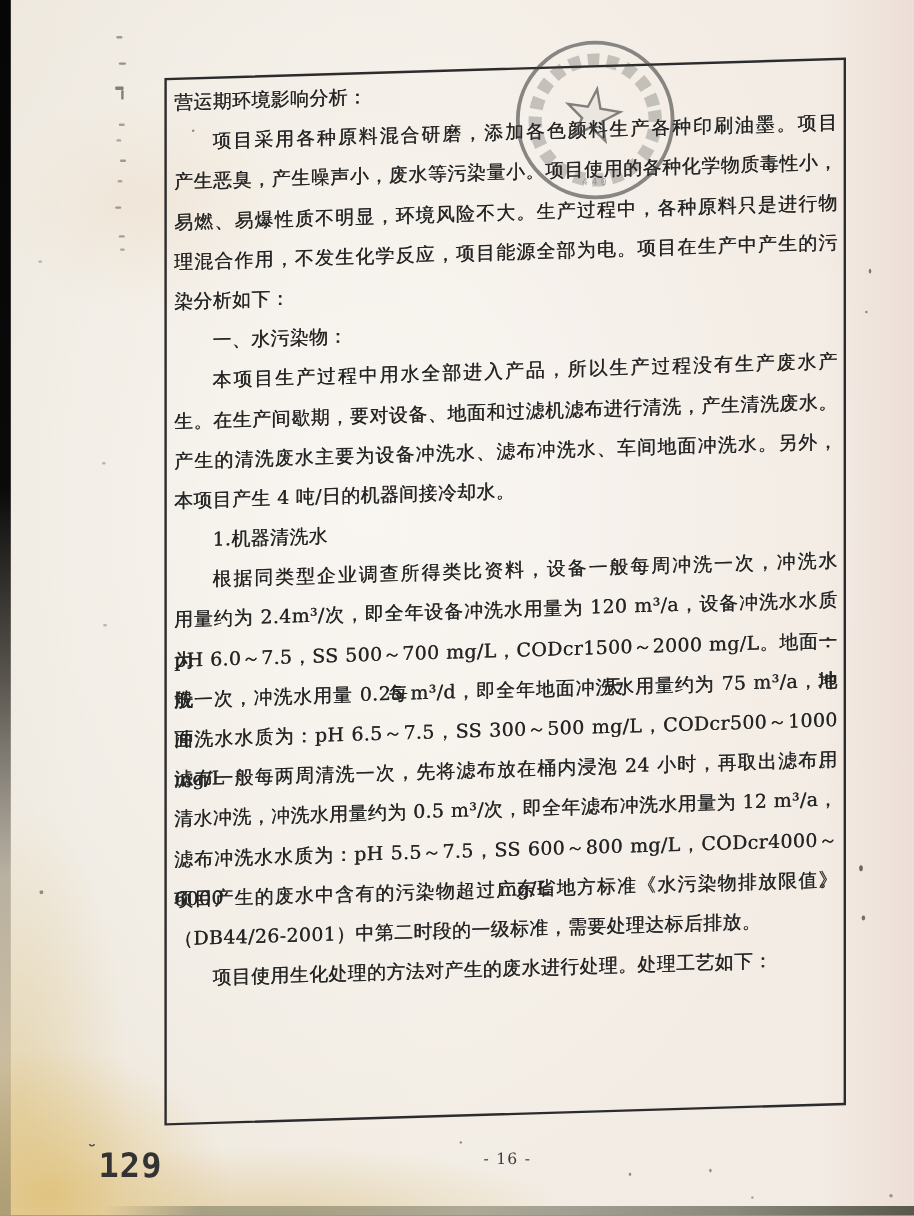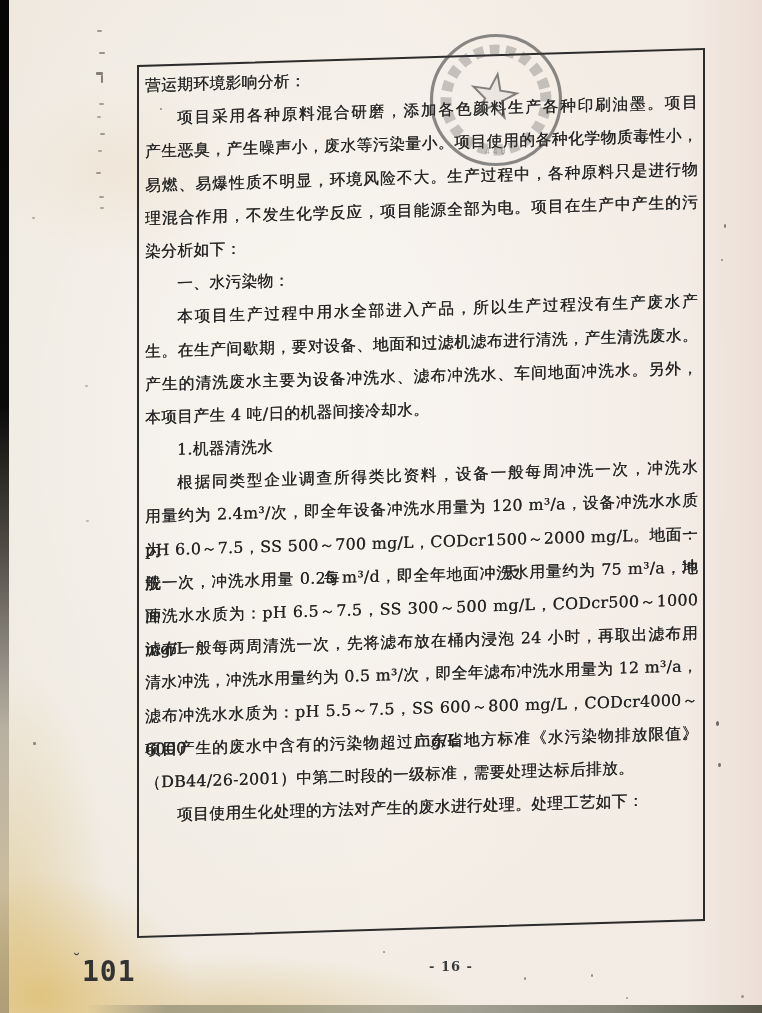--- a/index.html
+++ b/index.html
@@ -31,22 +31,22 @@
   }
   .line{
     height:33.2px;line-height:33.2px;font-size:15.8px;letter-spacing:.3px;
     color:#242424;white-space:nowrap;
     text-shadow:.35px 0 0 rgba(36,36,36,.85);
   }
   .line.j{white-space:normal;text-align:justify;text-align-last:justify;}
   .line.indent{padding-left:32px;}
   .stamp{position:absolute;left:429px;top:32px;width:140px;height:140px;filter:blur(.4px);opacity:.74;}
   .footer-page{
-    position:absolute;left:403px;top:959px;width:70px;text-align:right;
-    font-size:13px;letter-spacing:1px;color:#3a3a3a;font-weight:bold;
+    position:absolute;left:403px;top:959px;width:70px;text-align:left;
+    font-size:13px;letter-spacing:1px;color:#3a3a3a;font-weight:normal;
   }
   .footer-archive{
     position:absolute;left:82px;top:955px;color:#333;
     font-family:"DejaVu Sans Mono","Liberation Mono",monospace;
     font-size:28px;font-weight:bold;letter-spacing:1px;
   }
   .footer-archive .mark{
     position:absolute;left:-10px;top:-4px;font-size:15px;color:#444;font-weight:bold;
   }
   .m{position:absolute;background:#6b6258;border-radius:1px;}
@@ -119,16 +119,16 @@
   <div class="sp" style="left:716px;top:721px;width:3px;height:5px;opacity:.8"></div>
   <div class="sp" style="left:718px;top:763px;width:3px;height:4px;opacity:.75"></div>
   <div class="sp" style="left:383px;top:951px;width:2px;height:2px;opacity:.6"></div>
   <div class="sp" style="left:524px;top:977px;width:2px;height:3px;opacity:.6"></div>
   <div class="sp" style="left:591px;top:974px;width:2px;height:3px;opacity:.6"></div>
   <div class="sp" style="left:626px;top:997px;width:2px;height:2px;opacity:.5"></div>
   <div class="sp" style="left:741px;top:995px;width:3px;height:3px;opacity:.5"></div>
 
   <div class="footer-page">- 16 -</div>
   <div class="footer-archive">
-    <span class="mark">˘</span><span>101</span>
+    <span class="mark">˘</span><span>129</span>
   </div>
 
 </div>
 
 </body></html>

